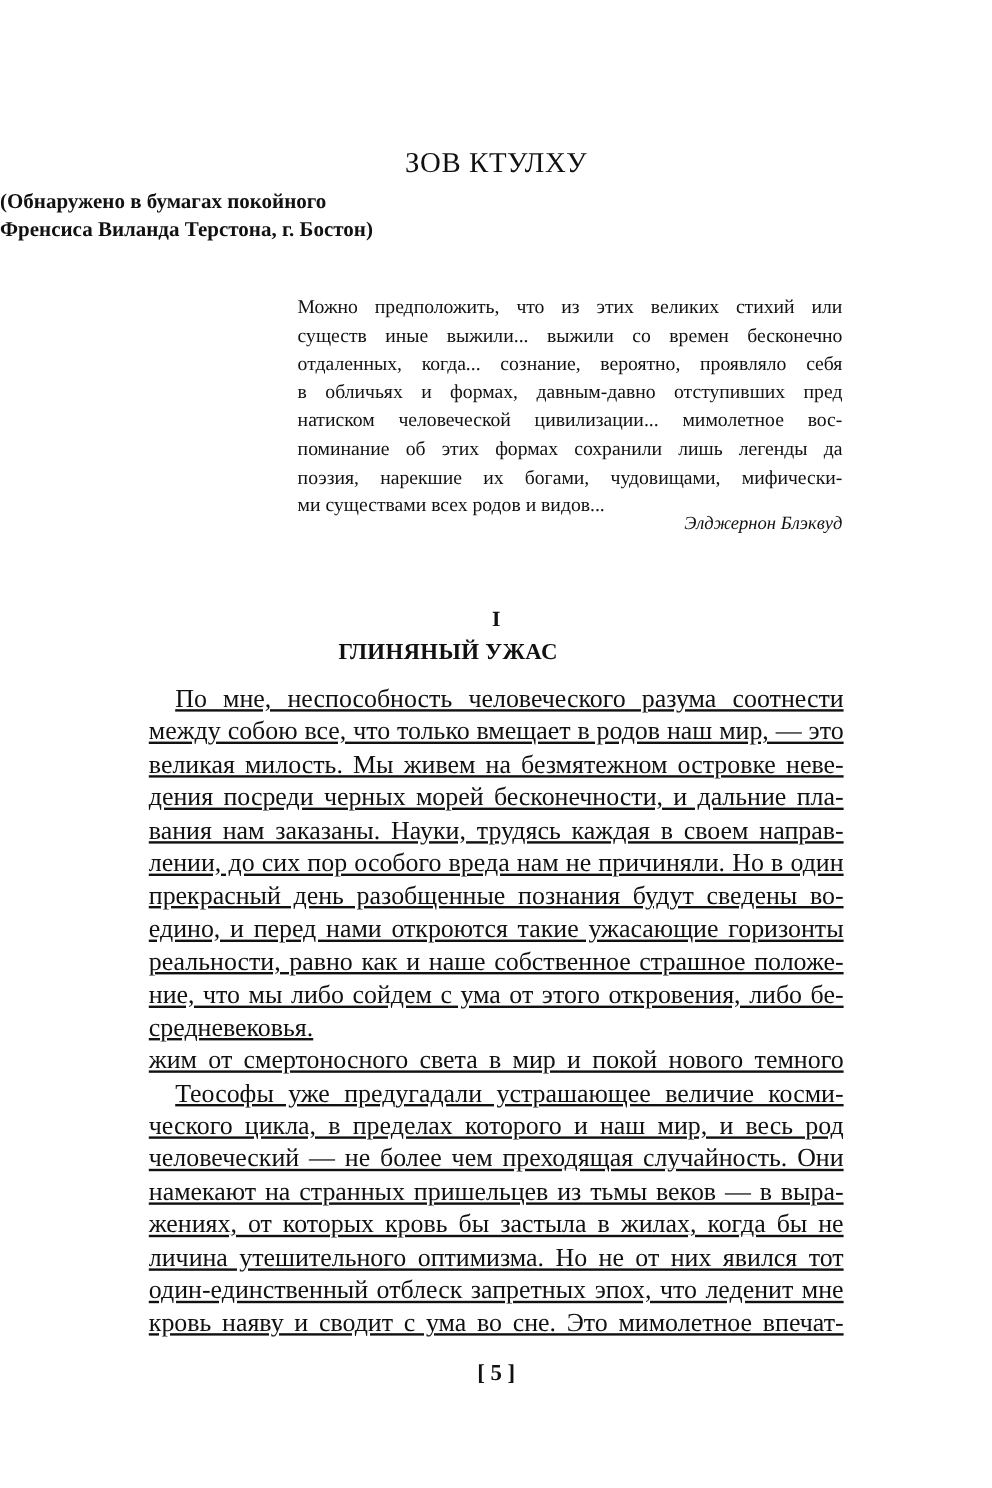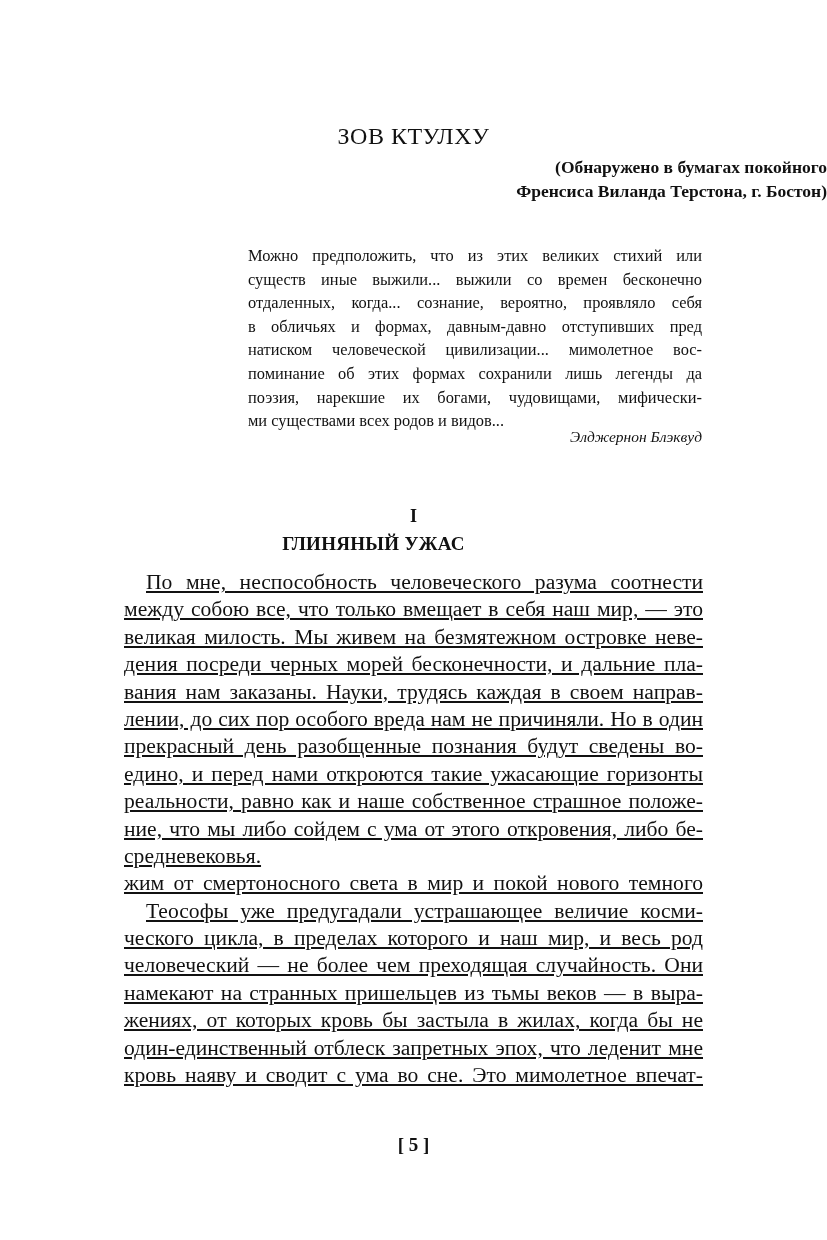--- a/index.html
+++ b/index.html
@@ -10,21 +10,21 @@
     }
     .page { position: absolute; left: 0; top: 0; width: 827px; height: 1240px; }
 
     .title {
       position: absolute; left: 0; width: 827px; top: 122px;
       text-align: center; font-weight: normal; font-size: 24px; letter-spacing: 0.5px;
       line-height: 28px;
     }
     .subtitle {
       position: absolute; left: 0; width: 827px; top: 155px;
-      text-align: right; font-weight: bold; font-size: 17.5px; line-height: 24px;
+      text-align: left; font-weight: bold; font-size: 17.5px; line-height: 24px;
     }
 
     .epigraph {
       position: absolute; left: 236px; width: 466px; top: 244px;
       font-size: 16.4px; line-height: 23.6px; text-align: justify;
     }
     .epigraph .line { display: block; white-space: nowrap; text-align-last: justify; text-align: justify; margin-left: 12px; }
     .epigraph .line.last { text-align-last: left; }
     .epigraph-author {
       position: absolute; right: 125px; top: 427px;
@@ -75,35 +75,36 @@
     <span class="line">поэзия, нарекшие их богами, чудовищами, мифически-</span>
     <span class="line last">ми существами всех родов и видов...</span>
   </div>
   <div class="epigraph-author">Элджернон Блэквуд</div>
 
   <div class="chapter-num">I</div>
   <div class="chapter-title">ГЛИНЯНЫЙ УЖАС</div>
 
   <div class="body-text">
     <span class="line indent">По мне, неспособность человеческого разума соотнести</span>
-    <span class="line">между собою все, что только вмещает в себя наш мир, — это</span>
+    <span class="line">между собою все, что только вмещает в родов наш мир, — это</span>
     <span class="line">великая милость. Мы живем на безмятежном островке неве-</span>
     <span class="line">дения посреди черных морей бесконечности, и дальние пла-</span>
     <span class="line">вания нам заказаны. Науки, трудясь каждая в своем направ-</span>
     <span class="line">лении, до сих пор особого вреда нам не причиняли. Но в один</span>
     <span class="line">прекрасный день разобщенные познания будут сведены во-</span>
     <span class="line">едино, и перед нами откроются такие ужасающие горизонты</span>
     <span class="line">реальности, равно как и наше собственное страшное положе-</span>
     <span class="line">ние, что мы либо сойдем с ума от этого откровения, либо бе-</span>
     <span class="line last">средневековья.</span>
     <span class="line">жим от смертоносного света в мир и покой нового темного</span>
     <span class="line indent">Теософы уже предугадали устрашающее величие косми-</span>
     <span class="line">ческого цикла, в пределах которого и наш мир, и весь род</span>
     <span class="line">человеческий — не более чем преходящая случайность. Они</span>
     <span class="line">намекают на странных пришельцев из тьмы веков — в выра-</span>
     <span class="line">жениях, от которых кровь бы застыла в жилах, когда бы не</span>
+    <span class="line">личина утешительного оптимизма. Но не от них явился тот</span>
     <span class="line">один-единственный отблеск запретных эпох, что леденит мне</span>
     <span class="line">кровь наяву и сводит с ума во сне. Это мимолетное впечат-</span>
   </div>
 
   <div class="page-number">[ 5 ]</div>
 
 </div>
 
 </body></html>

